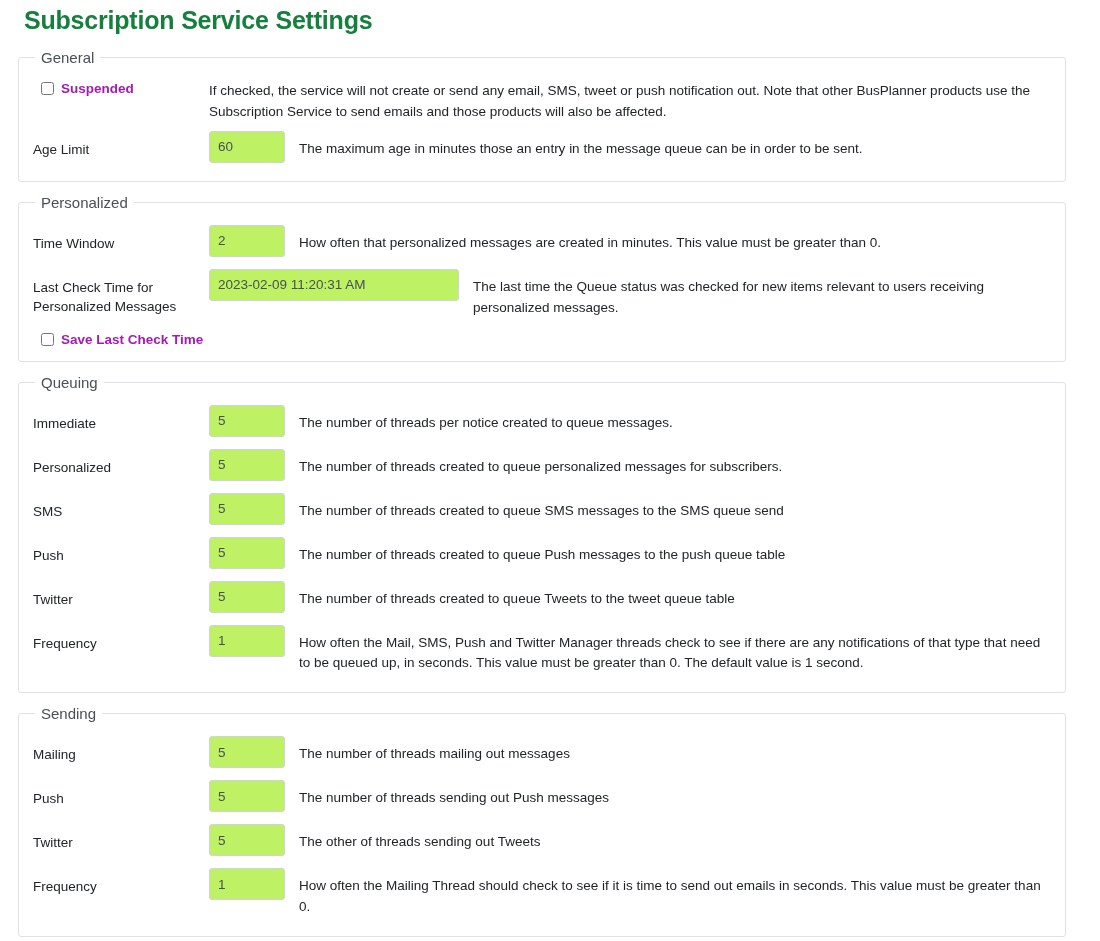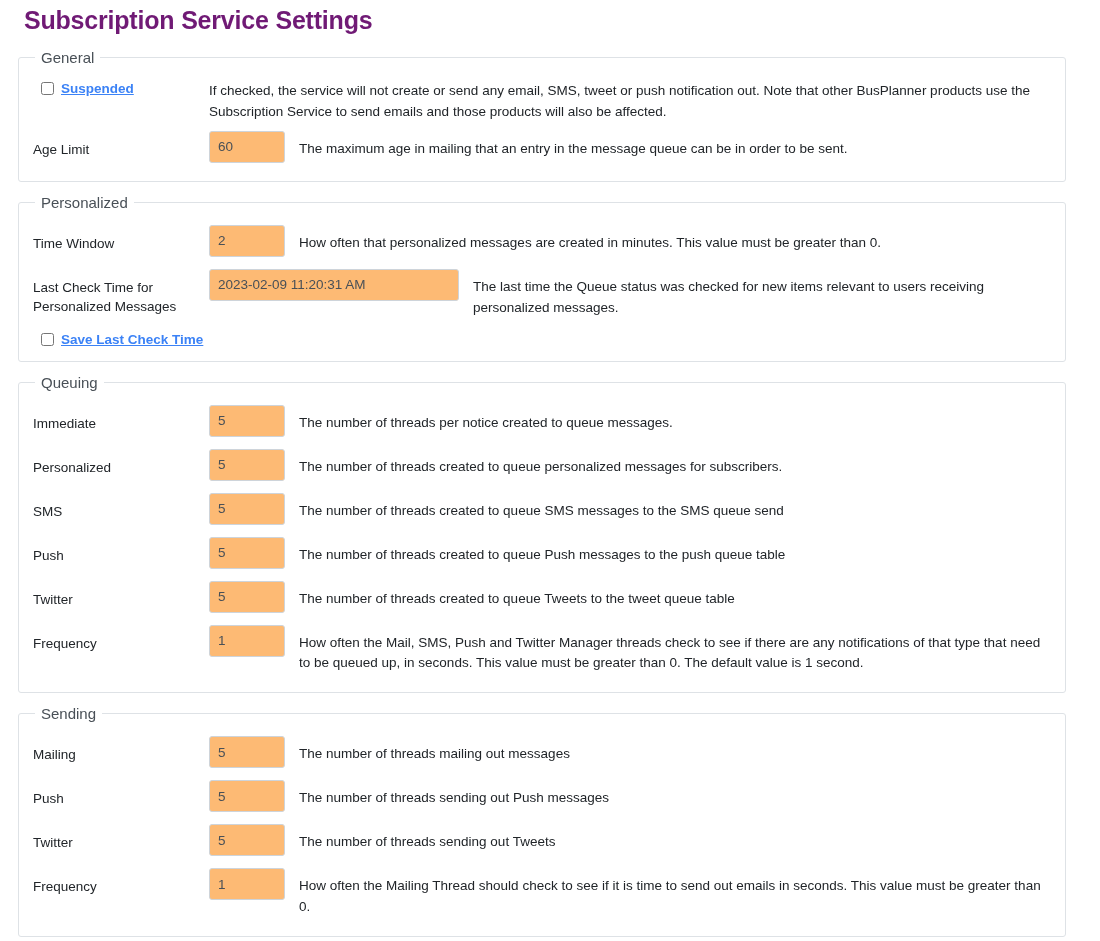--- a/index.html
+++ b/index.html
@@ -13,21 +13,21 @@
   body {
     width: 1100px;
     min-height: 941px;
   }
   .page {
     padding: 0 18px 0 18px;
   }
   .page-title {
     font-size: 25px;
     font-weight: bold;
-    color: #701a75;
+    color: #15803d;
     margin: 6px 0 14px 6px;
     letter-spacing: -0.2px;
   }
   fieldset.group {
     border: 1px solid #dee2e6;
     border-radius: 3px;
     margin: 0 16px 12px 0;
     padding: 8px 14px 12px 14px;
   }
   fieldset.group > legend {
@@ -57,21 +57,21 @@
   }
   .field-cell.wide { width: 264px; }
   .field-cell.narrow { width: 90px; }
   input.textbox {
     font-family: "Liberation Sans", sans-serif;
     font-size: 13.5px;
     color: #495057;
     border: 1px solid #ced4da;
     border-radius: 3px;
     padding: 4px 8px;
-    background: #fdba74;
+    background: #bef264;
     width: 100%;
     height: 32px;
     outline: none;
   }
   .desc {
     font-size: 13.5px;
     color: #212529;
     line-height: 1.55;
     padding-top: 8px;
     flex: 1 1 auto;
@@ -94,22 +94,21 @@
   }
   .check-label-cell.indent { padding-left: 8px; align-items: center; }
   input[type="checkbox"] {
     width: 13px;
     height: 13px;
     margin: 0;
   }
   .check-text {
     font-size: 13.5px;
     font-weight: bold;
-    color: #3b82f6;
-    text-decoration: underline;
+    color: #a21caf;
   }
   .desc-inline {
     font-size: 13.5px;
     color: #212529;
     line-height: 1.58;
     flex: 1 1 auto;
     max-width: 848px;
     padding-top: 1px;
   }
   .save-wrap {
@@ -142,21 +141,21 @@
         <span class="check-text">Suspended</span>
       </div>
       <div class="desc-inline">If checked, the service will not create or send any email, SMS, tweet or push notification out. Note that other BusPlanner products use the Subscription Service to send emails and those products will also be affected.</div>
     </div>
 
     <div class="row">
       <div class="label-cell">Age Limit</div>
       <div class="field-cell narrow">
         <input class="textbox" type="text" value="60" style="">
       </div>
-      <div class="desc">The maximum age in mailing that an entry in the message queue can be in order to be sent.</div>
+      <div class="desc">The maximum age in minutes those an entry in the message queue can be in order to be sent.</div>
     </div>
   </fieldset>
 
   <fieldset class="group">
     <legend>Personalized</legend>
 
     <div class="row">
       <div class="label-cell">Time Window</div>
       <div class="field-cell narrow">
         <input class="textbox" type="text" value="2" style="">
@@ -249,21 +248,21 @@
         <input class="textbox" type="text" value="5" style="">
       </div>
       <div class="desc">The number of threads sending out Push messages</div>
     </div>
 
     <div class="row">
       <div class="label-cell">Twitter</div>
       <div class="field-cell narrow">
         <input class="textbox" type="text" value="5" style="">
       </div>
-      <div class="desc">The number of threads sending out Tweets</div>
+      <div class="desc">The other of threads sending out Tweets</div>
     </div>
 
     <div class="row">
       <div class="label-cell">Frequency</div>
       <div class="field-cell narrow">
         <input class="textbox" type="text" value="1" style="">
       </div>
       <div class="desc">How often the Mailing Thread should check to see if it is time to send out emails in seconds. This value must be greater than 0.</div>
     </div>
   </fieldset>

